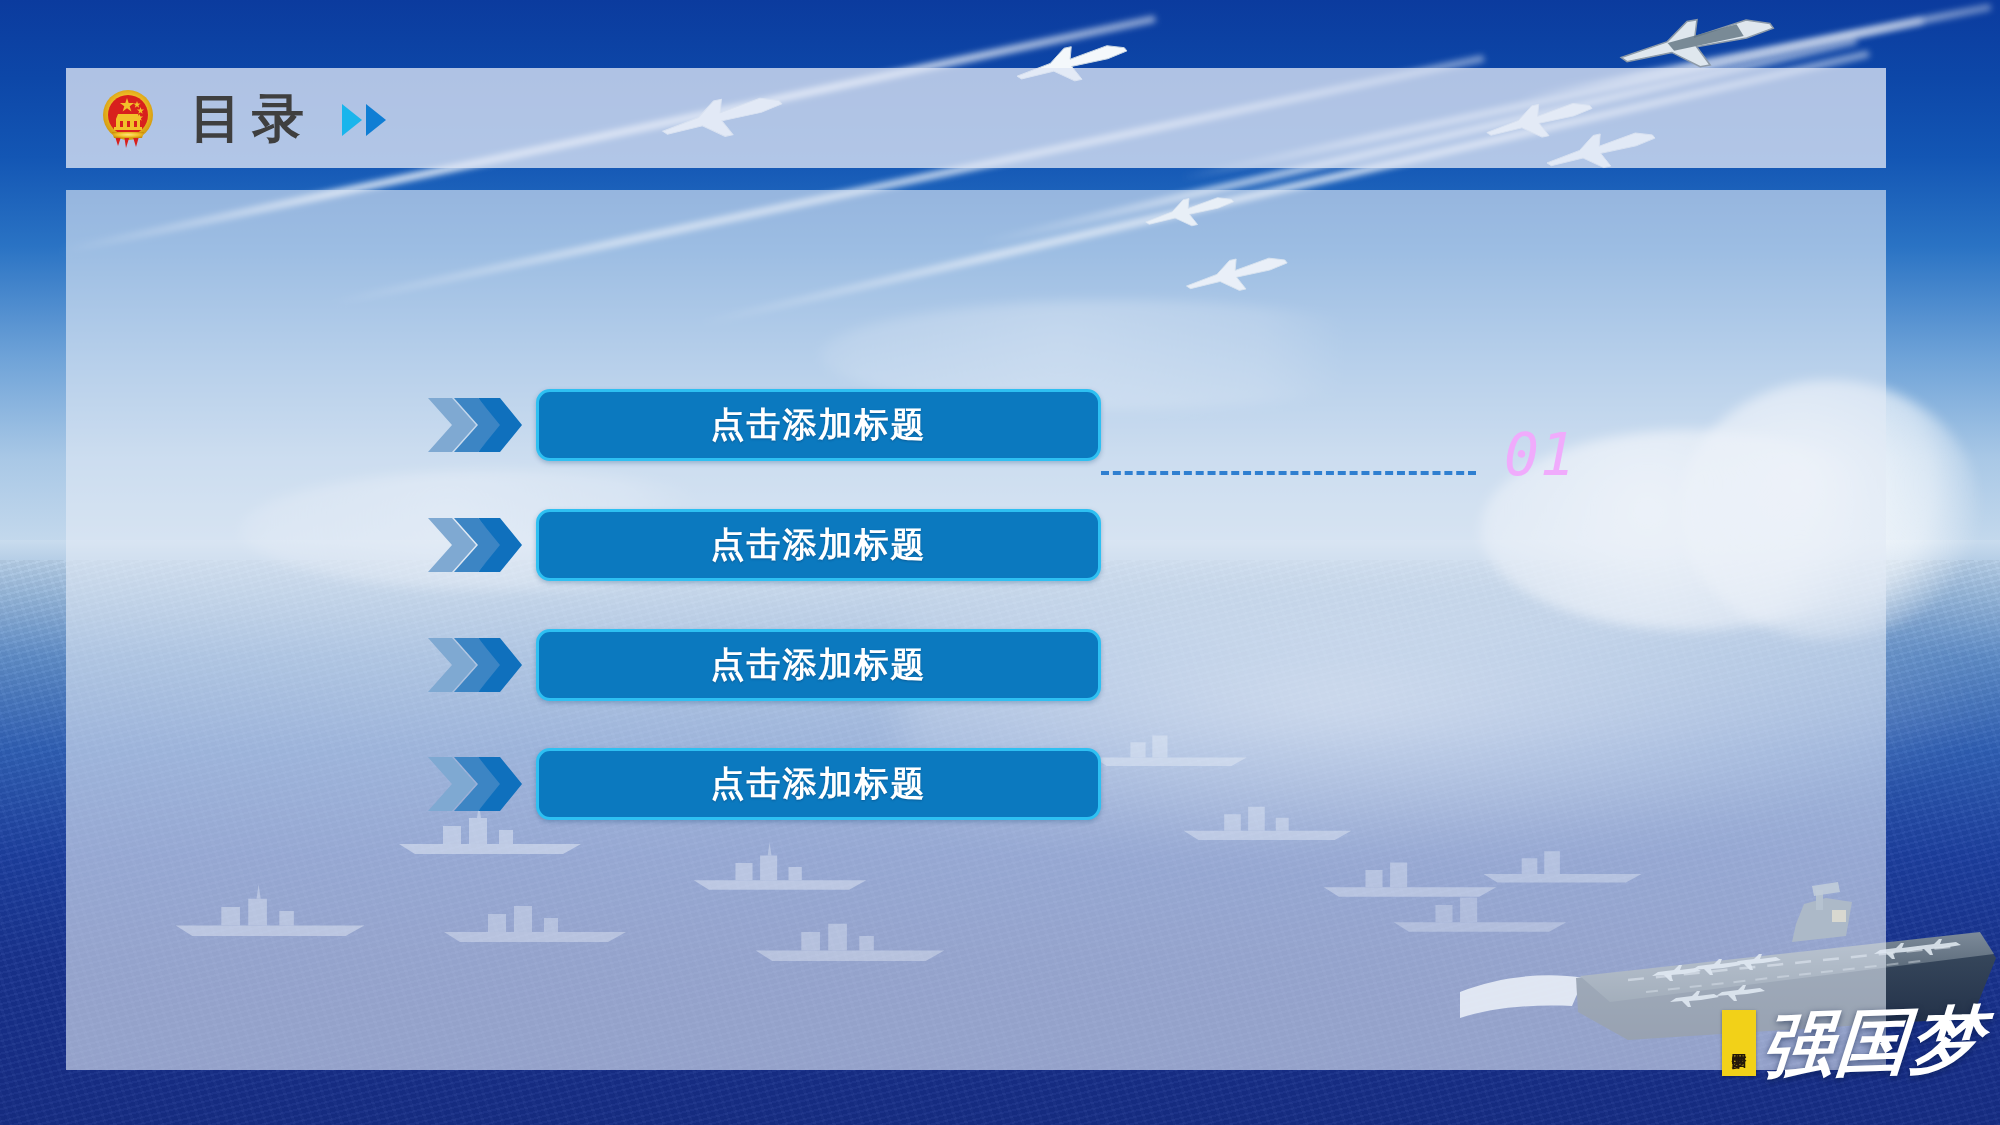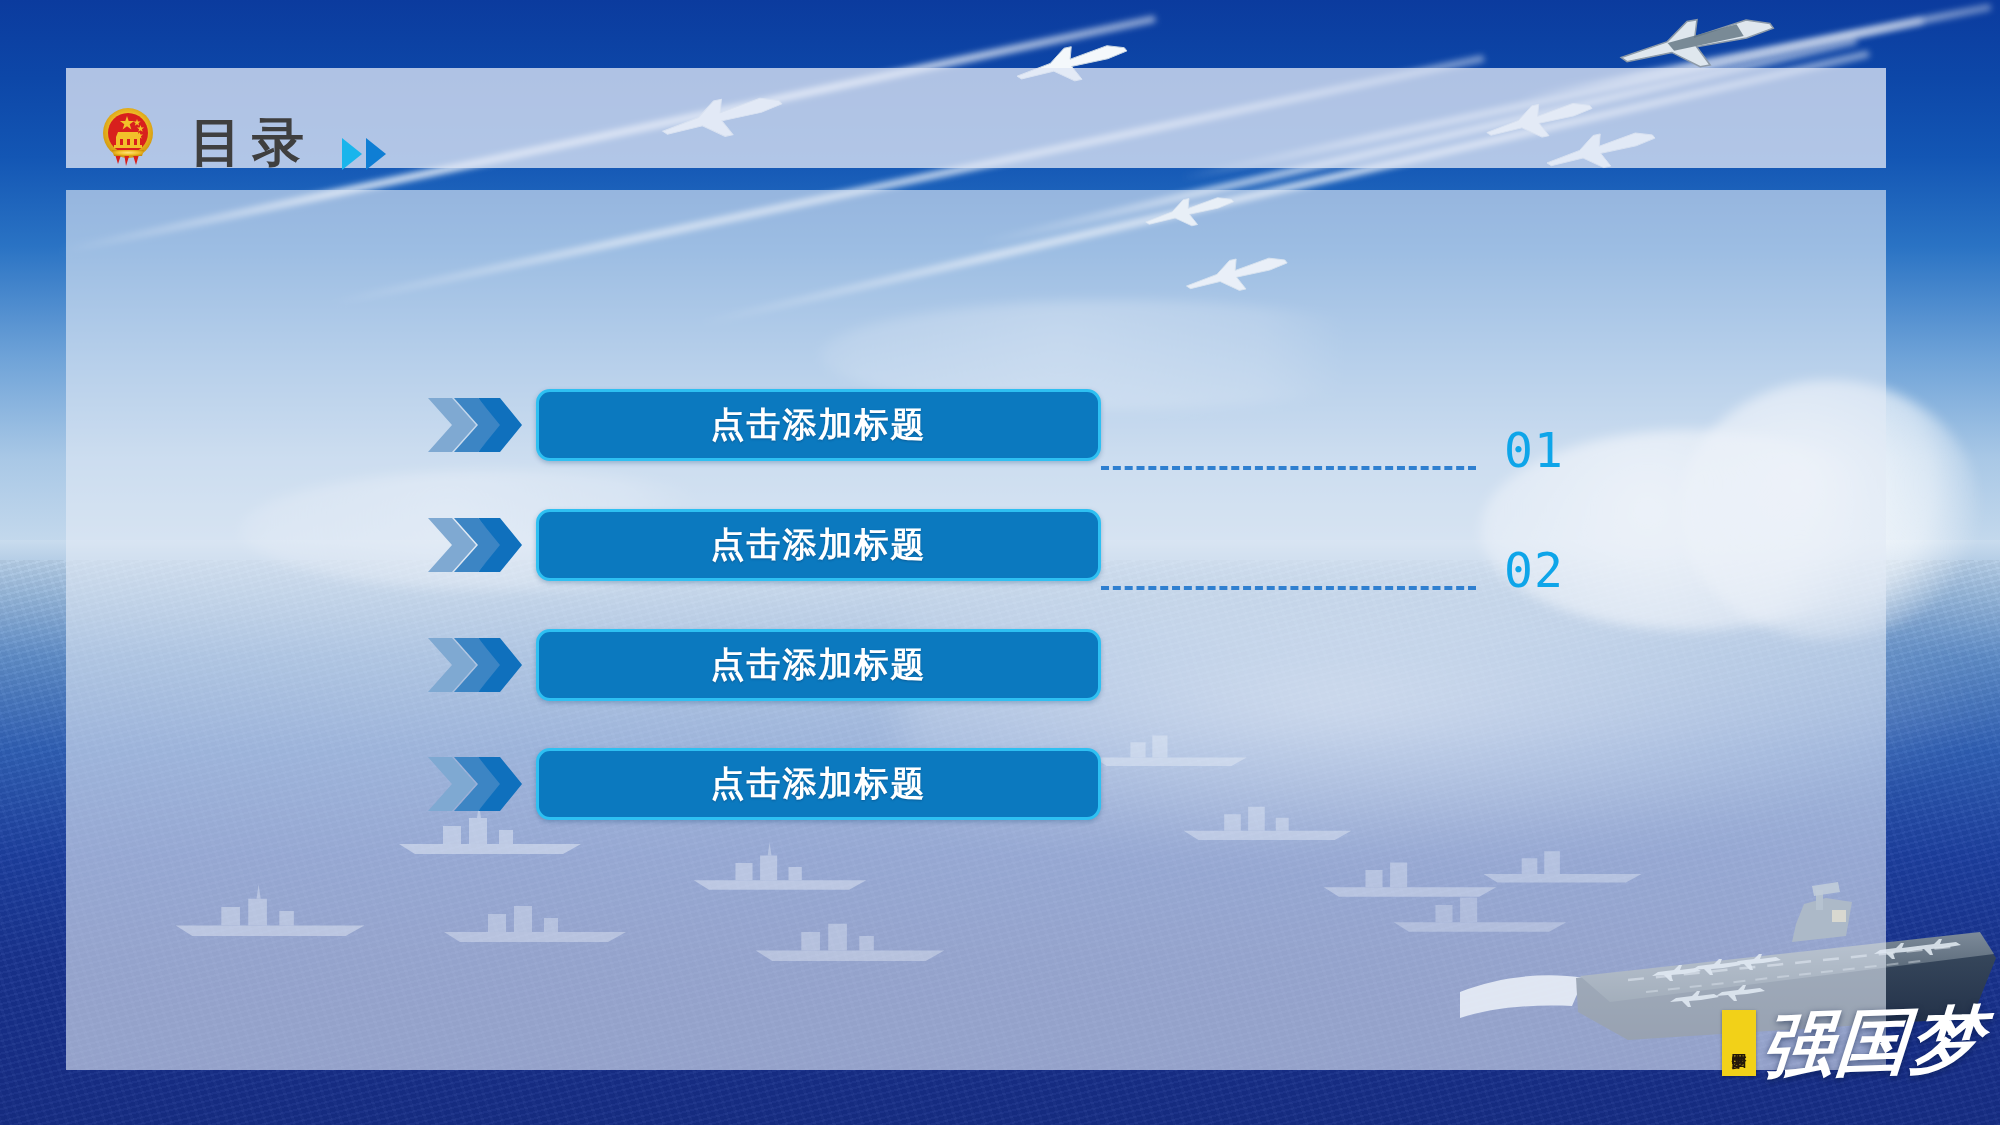--- a/index.html
+++ b/index.html
@@ -195,25 +195,26 @@
     display:flex; align-items:center;
   }
   .toc-dash {
     flex:0 0 375px;
     height:0;
     border-top:4px dashed #2f7fd0;
     margin-right:28px;
   }
   .toc-num {
     font-family:"DejaVu Sans Mono","Liberation Mono",monospace;
-    font-size:48px;
-    color:#0ea5e9;
+    font-size:58px;
+    color:#f0abfc;
     line-height:1;
     transform:translateY(-18px);
     letter-spacing:1px;
+    font-style:italic;
   }
 
   
   .watermark {
     position:absolute;
     left:1722px; top:1010px;
     display:flex; align-items:flex-start;
     pointer-events:none;
   }
   .wm-seal {
@@ -404,21 +405,21 @@
         <path d="M458 66 l16-2 5-5 3 0 -2 5 16-2 5 3 -18 3 -12 1 2 6 -3 0 -6-6 -12 1 Z"></path>
         <path d="M216 118 l16-2 5-5 3 0 -2 5 16-2 5 3 -18 3 -12 1 2 6 -3 0 -6-6 -12 1 Z"></path>
         <path d="M262 112 l16-2 5-5 3 0 -2 5 16-2 5 3 -18 3 -12 1 2 6 -3 0 -6-6 -12 1 Z"></path>
       </g>
     </svg>
   </div>
 
   <div class="panel-header"></div>
   <div class="panel-body"></div>
 
-  <div class="header-row" style="left:66px; top:68px; width:1820px;align-items:flex-end;">
+  <div class="header-row" style="left:66px; top:68px; width:1820px;">
     <div class="emblem">
       <svg viewBox="0 0 64 64" width="64" height="64">
         <defs>
           <radialGradient id="gold" cx="50%" cy="45%" r="60%">
             <stop offset="0%" stop-color="#ffe57a"></stop>
             <stop offset="55%" stop-color="#f2c12a"></stop>
             <stop offset="100%" stop-color="#c98d07"></stop>
           </radialGradient>
         </defs>
 
@@ -476,24 +477,20 @@
       <div class="chev-group">
         <svg width="96" height="66" viewBox="0 0 96 66">
           <path d="M2 6 L26 6 L50 33 L26 60 L2 60 L26 33 Z" fill="#7fa9d2"></path>
           <path d="M28 6 L52 6 L76 33 L52 60 L28 60 L52 33 Z" fill="#3c85c4"></path>
           <path d="M52 6 L74 6 L96 33 L74 60 L52 60 L74 33 Z" fill="#0f70bd"></path>
         </svg>
       </div>
       <div class="toc-btn">
         <span class="toc-btn-label">点击添加标题</span>
       </div>
-      <div class="toc-tail">
-        <div class="toc-dash"></div>
-        <div class="toc-num">02</div>
-      </div>
     </div>
 
     <div class="toc-row" data-row="2">
       <div class="chev-group">
         <svg width="96" height="66" viewBox="0 0 96 66">
           <path d="M2 6 L26 6 L50 33 L26 60 L2 60 L26 33 Z" fill="#7fa9d2"></path>
           <path d="M28 6 L52 6 L76 33 L52 60 L28 60 L52 33 Z" fill="#3c85c4"></path>
           <path d="M52 6 L74 6 L96 33 L74 60 L52 60 L74 33 Z" fill="#0f70bd"></path>
         </svg>
       </div>

